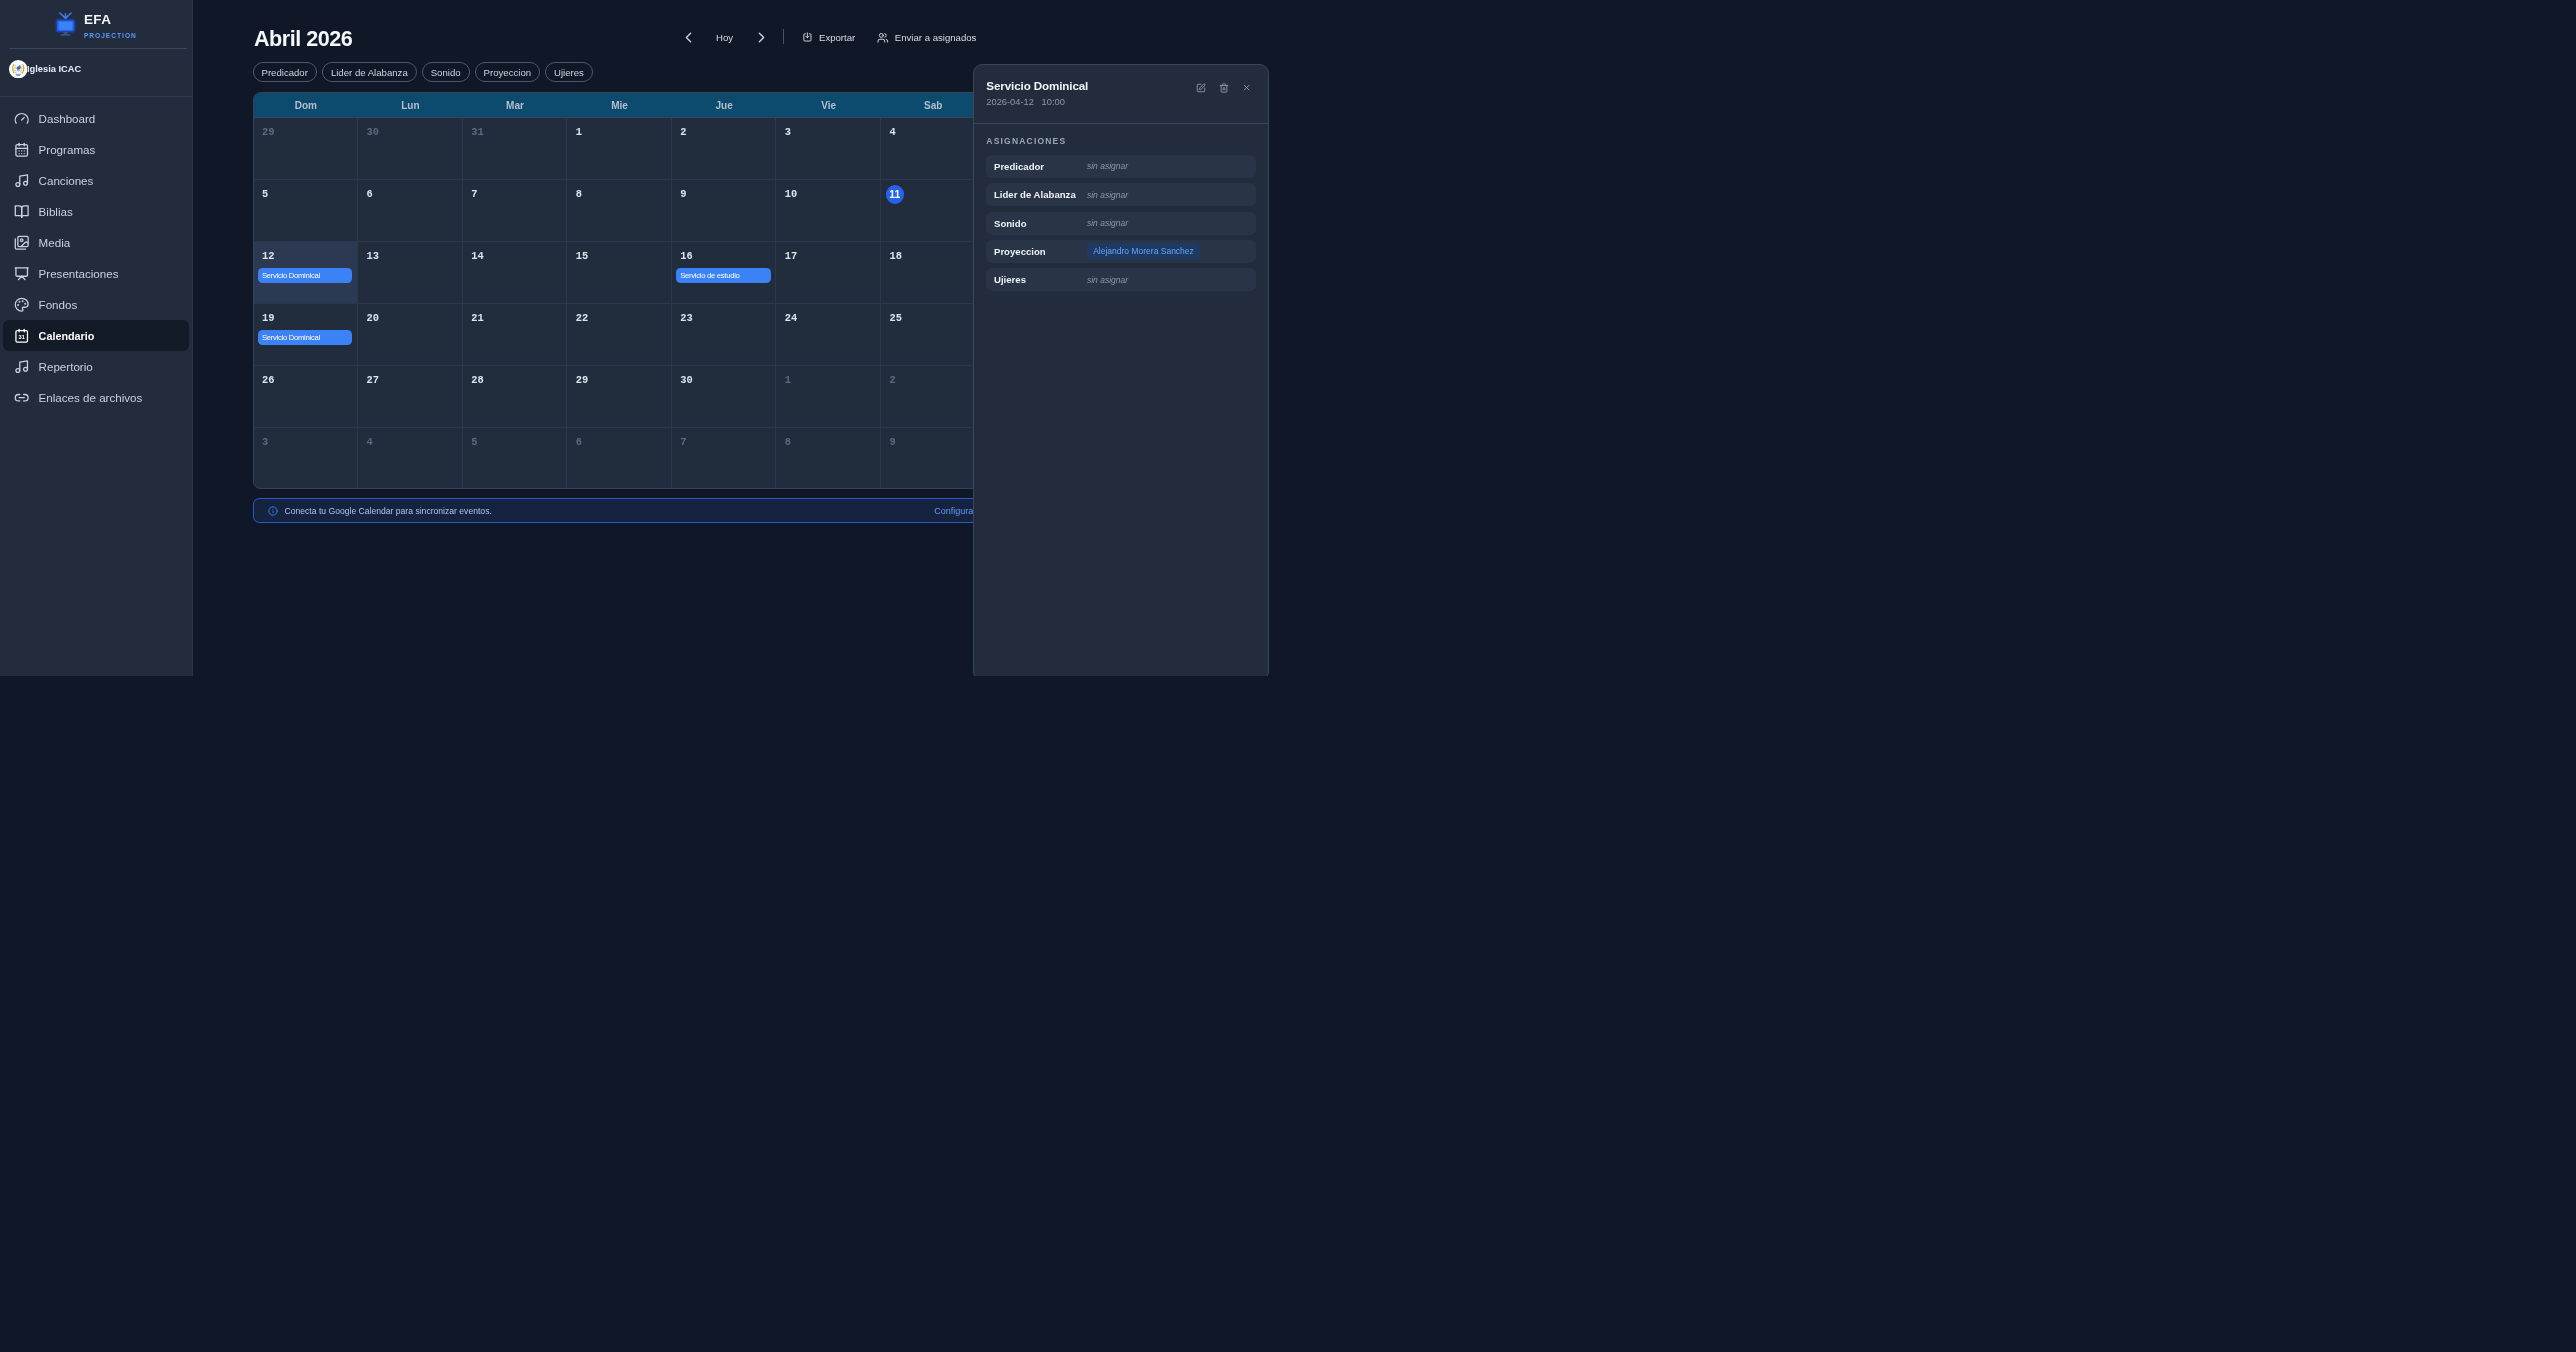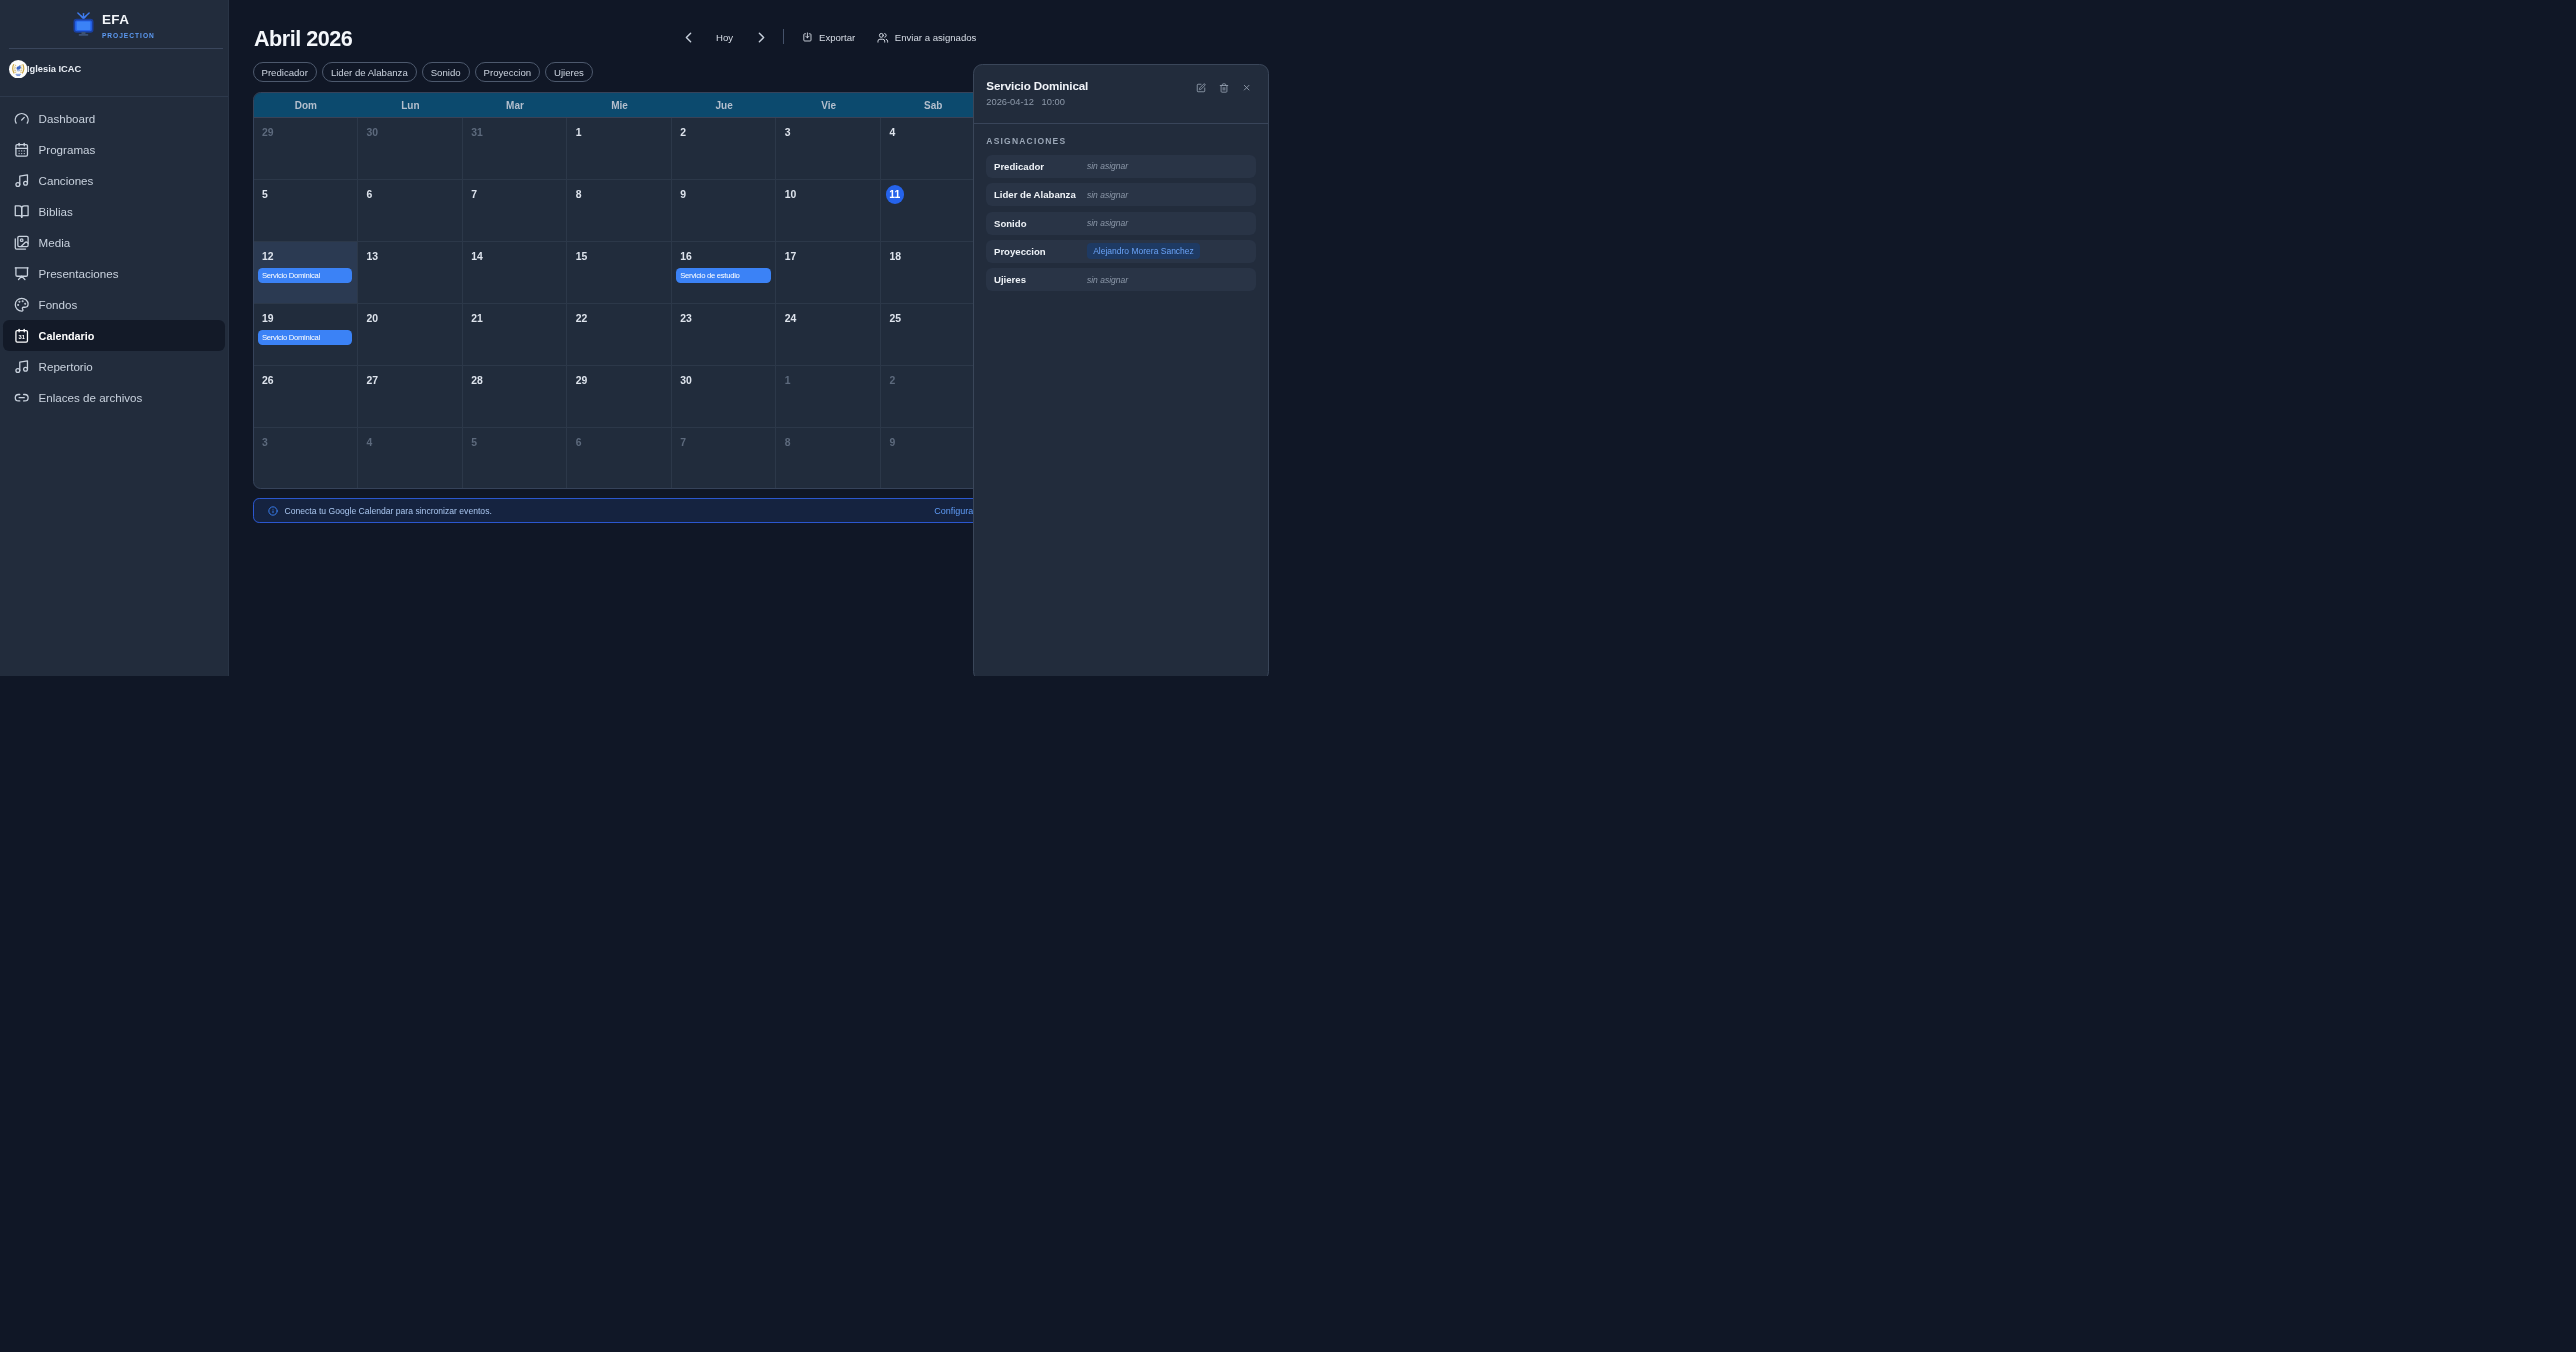--- a/index.html
+++ b/index.html
@@ -8,21 +8,21 @@
 body {
   font-family:"Liberation Sans", sans-serif;
   background:#101726;
   color:#e2e8f0;
   position:relative;
 }
 svg { display:block; }
 
 
 .sidebar {
-  position:absolute; left:0; top:0; width:229px; height:676px;
+  position:absolute; left:0; top:0; width:193px; height:676px;
   background:#222c3c; border-right:0.8px solid #34405366;
 }
 .logo-row { height:48px; display:flex; align-items:center; justify-content:center; gap:7.7px; }
 .logo-text .efa { font-size:13.5px; font-weight:bold; color:#f3f6fa; letter-spacing:0.4px; line-height:1; }
 .logo-text .proj { font-size:6.6px; font-weight:bold; color:#5d9bf4; letter-spacing:1px; margin-top:6.2px; }
 .side-div { border-top:0.8px solid #3a465c; margin:0 4.6px 0 8.5px; }
 .org-row { height:48px; display:flex; align-items:flex-start; padding:10.8px 0 0 8.5px; border-bottom:0.8px solid #39455a88; }
 .org-name { font-size:9.3px; font-weight:bold; color:#e8edf4; line-height:18.5px; }
 .nav { padding:6.2px 3.1px 0 3.1px; }
 .nav-item {
@@ -49,21 +49,21 @@
 .cal {
   position:absolute; left:25.5px; top:92px; width:734px; height:397px;
   background:#212c3c; border:0.8px solid #36435a; border-radius:7.7px; overflow:hidden;
 }
 .cal-head { display:flex; height:25px; border-bottom:0.8px solid #394257; background:#0c4a6e; }
 .cal-head div { flex:1; display:flex; align-items:center; justify-content:center; font-size:10px; font-weight:bold; color:#b4bfcd; }
 .cal-grid { display:grid; grid-template-columns:repeat(7,1fr); grid-auto-rows:62px; }
 .cell { position:relative; border-right:0.8px solid #2c3849; border-bottom:0.8px solid #2c3849; padding:8.5px 0 0 8.5px; }
 .cell:nth-child(7n) { border-right:none; }
 .cell.lastrow { border-bottom:none; }
-.dnum { font-size:10.4px; font-weight:bold; color:#dee4ed; line-height:1.15; }
+.dnum { font-size:10.4px; font-weight:bold; color:#dee4ed; line-height:1.15;font-family:Liberation Mono, monospace; }
 .cell.out .dnum { color:#5d6a7d; font-weight:bold; }
 .cell.sel { background:#2b3a52; }
 .today {
   position:absolute; left:4.6px; top:5.4px; width:18.5px; height:18.5px; border-radius:50%;
   background:#2563eb; display:flex; align-items:center; justify-content:center;
   font-size:10.4px; font-weight:bold; color:#fff;
 }
 .event {
   position:absolute; left:4.6px; right:4.6px; top:26px; height:14.7px;
   background:#3b82f6; border-radius:4.6px; color:#fff; font-size:7.7px; font-weight:normal;

